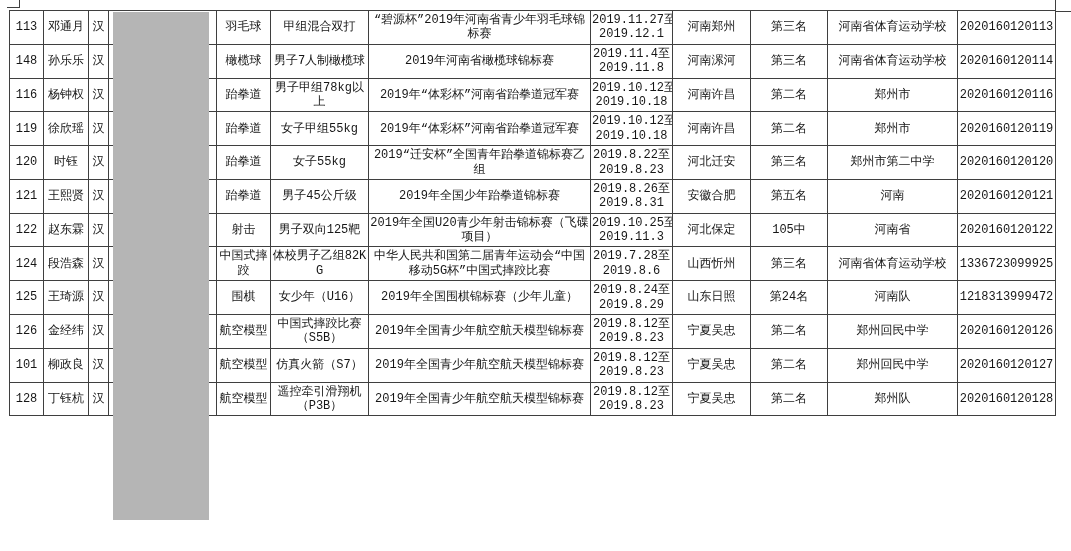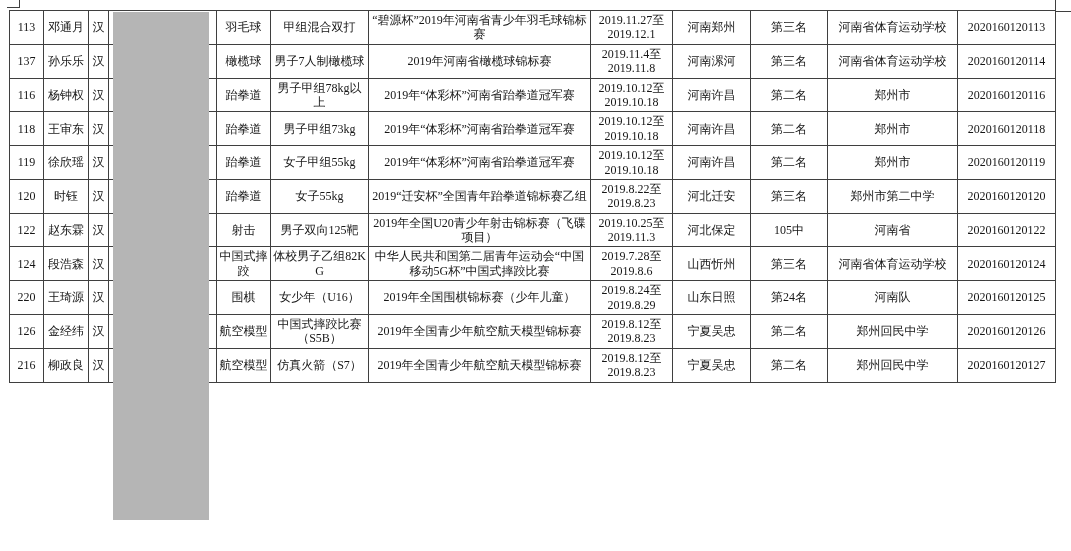--- a/index.html
+++ b/index.html
@@ -1,21 +1,21 @@
 <!DOCTYPE html>
 <html><head>
 <meta charset="utf-8">
 <style>
   html,body{margin:0;padding:0;background:#ffffff;}
   #screen{
     position:relative;
     width:1071px;height:551px;
     background:#ffffff;
     overflow:hidden;
-    font-family:Liberation Serif, serif;
+    font-family:Liberation Mono, monospace;
     color:#161616;
   }
   table.results{
     position:absolute;left:9px;top:10px;
     border-collapse:collapse;
     table-layout:fixed;
     width:1046px;
   }
   table.results td{
     border:1px solid #3f3f3f;
@@ -77,21 +77,21 @@
           <td class="c-date">
             <div class="date-line">2019.11.27至</div>
             <div class="date-line">2019.12.1</div>
           </td>
           <td class="c-loc">河南郑州</td>
           <td class="c-rank">第三名</td>
           <td class="c-unit">河南省体育运动学校</td>
           <td class="c-regno">2020160120113</td>
         </tr>
         <tr>
-          <td class="c-no">137</td>
+          <td class="c-no">148</td>
           <td class="c-name">孙乐乐</td>
           <td class="c-eth">汉</td>
           <td class="c-photo"></td>
           <td class="c-sport">橄榄球</td>
           <td class="c-event">男子7人制橄榄球</td>
           <td class="c-comp">2019年河南省橄榄球锦标赛</td>
           <td class="c-date">
             <div class="date-line">2019.11.4至</div>
             <div class="date-line">2019.11.8</div>
           </td>
@@ -111,69 +111,69 @@
           <td class="c-date">
             <div class="date-line">2019.10.12至</div>
             <div class="date-line">2019.10.18</div>
           </td>
           <td class="c-loc">河南许昌</td>
           <td class="c-rank">第二名</td>
           <td class="c-unit">郑州市</td>
           <td class="c-regno">2020160120116</td>
         </tr>
         <tr>
-          <td class="c-no">118</td>
-          <td class="c-name">王审东</td>
-          <td class="c-eth">汉</td>
-          <td class="c-photo"></td>
-          <td class="c-sport">跆拳道</td>
-          <td class="c-event">男子甲组73kg</td>
+          <td class="c-no">119</td>
+          <td class="c-name">徐欣瑶</td>
+          <td class="c-eth">汉</td>
+          <td class="c-photo"></td>
+          <td class="c-sport">跆拳道</td>
+          <td class="c-event">女子甲组55kg</td>
           <td class="c-comp">2019年“体彩杯”河南省跆拳道冠军赛</td>
           <td class="c-date">
             <div class="date-line">2019.10.12至</div>
             <div class="date-line">2019.10.18</div>
           </td>
           <td class="c-loc">河南许昌</td>
           <td class="c-rank">第二名</td>
           <td class="c-unit">郑州市</td>
-          <td class="c-regno">2020160120118</td>
-        </tr>
-        <tr>
-          <td class="c-no">119</td>
-          <td class="c-name">徐欣瑶</td>
-          <td class="c-eth">汉</td>
-          <td class="c-photo"></td>
-          <td class="c-sport">跆拳道</td>
-          <td class="c-event">女子甲组55kg</td>
-          <td class="c-comp">2019年“体彩杯”河南省跆拳道冠军赛</td>
-          <td class="c-date">
-            <div class="date-line">2019.10.12至</div>
-            <div class="date-line">2019.10.18</div>
-          </td>
-          <td class="c-loc">河南许昌</td>
-          <td class="c-rank">第二名</td>
-          <td class="c-unit">郑州市</td>
           <td class="c-regno">2020160120119</td>
         </tr>
         <tr>
           <td class="c-no">120</td>
           <td class="c-name">时钰</td>
           <td class="c-eth">汉</td>
           <td class="c-photo"></td>
           <td class="c-sport">跆拳道</td>
           <td class="c-event">女子55kg</td>
           <td class="c-comp">2019“迁安杯”全国青年跆拳道锦标赛乙组</td>
           <td class="c-date">
             <div class="date-line">2019.8.22至</div>
             <div class="date-line">2019.8.23</div>
           </td>
           <td class="c-loc">河北迁安</td>
           <td class="c-rank">第三名</td>
           <td class="c-unit">郑州市第二中学</td>
           <td class="c-regno">2020160120120</td>
+        </tr>
+        <tr>
+          <td class="c-no">121</td>
+          <td class="c-name">王熙贤</td>
+          <td class="c-eth">汉</td>
+          <td class="c-photo"></td>
+          <td class="c-sport">跆拳道</td>
+          <td class="c-event">男子45公斤级</td>
+          <td class="c-comp">2019年全国少年跆拳道锦标赛</td>
+          <td class="c-date">
+            <div class="date-line">2019.8.26至</div>
+            <div class="date-line">2019.8.31</div>
+          </td>
+          <td class="c-loc">安徽合肥</td>
+          <td class="c-rank">第五名</td>
+          <td class="c-unit">河南</td>
+          <td class="c-regno">2020160120121</td>
         </tr>
         <tr>
           <td class="c-no">122</td>
           <td class="c-name">赵东霖</td>
           <td class="c-eth">汉</td>
           <td class="c-photo"></td>
           <td class="c-sport">射击</td>
           <td class="c-event">男子双向125靶</td>
           <td class="c-comp">2019年全国U20青少年射击锦标赛（飞碟项目）</td>
           <td class="c-date">
@@ -193,73 +193,90 @@
           <td class="c-sport">中国式摔跤</td>
           <td class="c-event">体校男子乙组82KG</td>
           <td class="c-comp">中华人民共和国第二届青年运动会“中国移动5G杯”中国式摔跤比赛</td>
           <td class="c-date">
             <div class="date-line">2019.7.28至</div>
             <div class="date-line">2019.8.6</div>
           </td>
           <td class="c-loc">山西忻州</td>
           <td class="c-rank">第三名</td>
           <td class="c-unit">河南省体育运动学校</td>
-          <td class="c-regno">2020160120124</td>
-        </tr>
-        <tr>
-          <td class="c-no">220</td>
+          <td class="c-regno">1336723099925</td>
+        </tr>
+        <tr>
+          <td class="c-no">125</td>
           <td class="c-name">王琦源</td>
           <td class="c-eth">汉</td>
           <td class="c-photo"></td>
           <td class="c-sport">围棋</td>
           <td class="c-event">女少年（U16）</td>
           <td class="c-comp">2019年全国围棋锦标赛（少年儿童）</td>
           <td class="c-date">
             <div class="date-line">2019.8.24至</div>
             <div class="date-line">2019.8.29</div>
           </td>
           <td class="c-loc">山东日照</td>
           <td class="c-rank">第24名</td>
           <td class="c-unit">河南队</td>
-          <td class="c-regno">2020160120125</td>
+          <td class="c-regno">1218313999472</td>
         </tr>
         <tr>
           <td class="c-no">126</td>
           <td class="c-name">金经纬</td>
           <td class="c-eth">汉</td>
           <td class="c-photo"></td>
           <td class="c-sport">航空模型</td>
           <td class="c-event">中国式摔跤比赛（S5B）</td>
           <td class="c-comp">2019年全国青少年航空航天模型锦标赛</td>
           <td class="c-date">
             <div class="date-line">2019.8.12至</div>
             <div class="date-line">2019.8.23</div>
           </td>
           <td class="c-loc">宁夏吴忠</td>
           <td class="c-rank">第二名</td>
           <td class="c-unit">郑州回民中学</td>
           <td class="c-regno">2020160120126</td>
         </tr>
         <tr>
-          <td class="c-no">216</td>
+          <td class="c-no">101</td>
           <td class="c-name">柳政良</td>
           <td class="c-eth">汉</td>
           <td class="c-photo"></td>
           <td class="c-sport">航空模型</td>
           <td class="c-event">仿真火箭（S7）</td>
           <td class="c-comp">2019年全国青少年航空航天模型锦标赛</td>
           <td class="c-date">
             <div class="date-line">2019.8.12至</div>
             <div class="date-line">2019.8.23</div>
           </td>
           <td class="c-loc">宁夏吴忠</td>
           <td class="c-rank">第二名</td>
           <td class="c-unit">郑州回民中学</td>
           <td class="c-regno">2020160120127</td>
         </tr>
+        <tr>
+          <td class="c-no">128</td>
+          <td class="c-name">丁钰杭</td>
+          <td class="c-eth">汉</td>
+          <td class="c-photo"></td>
+          <td class="c-sport">航空模型</td>
+          <td class="c-event">遥控牵引滑翔机（P3B）</td>
+          <td class="c-comp">2019年全国青少年航空航天模型锦标赛</td>
+          <td class="c-date">
+            <div class="date-line">2019.8.12至</div>
+            <div class="date-line">2019.8.23</div>
+          </td>
+          <td class="c-loc">宁夏吴忠</td>
+          <td class="c-rank">第二名</td>
+          <td class="c-unit">郑州队</td>
+          <td class="c-regno">2020160120128</td>
+        </tr>
       </tbody>
   </table>
 
   <div id="redaction"></div>
 
   <div class="frag" style="left:19px;top:0;width:1px;height:8px;"></div>
   <div class="frag" style="left:7px;top:7px;width:13px;height:1px;"></div>
   <div id="frag-top-right"></div>
 
 </div>

